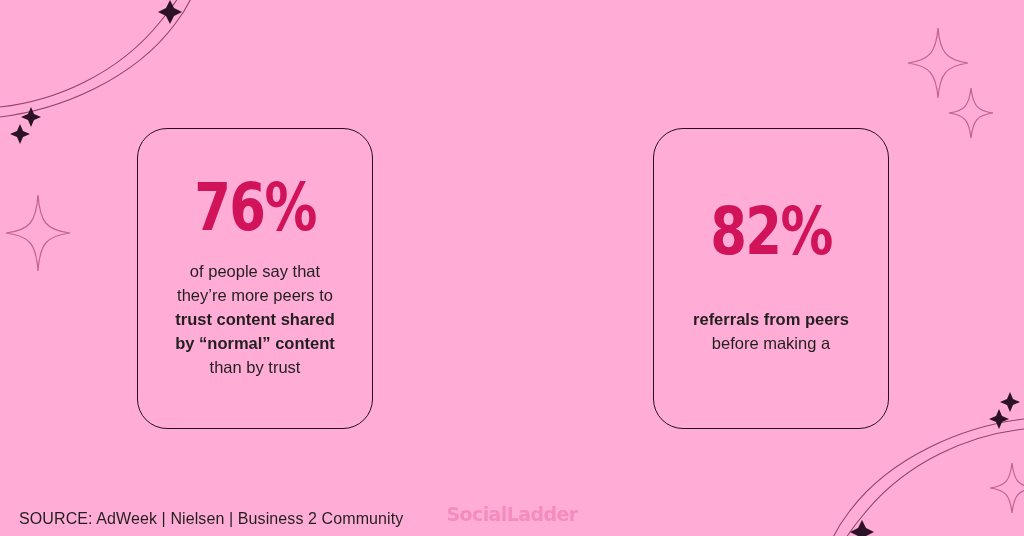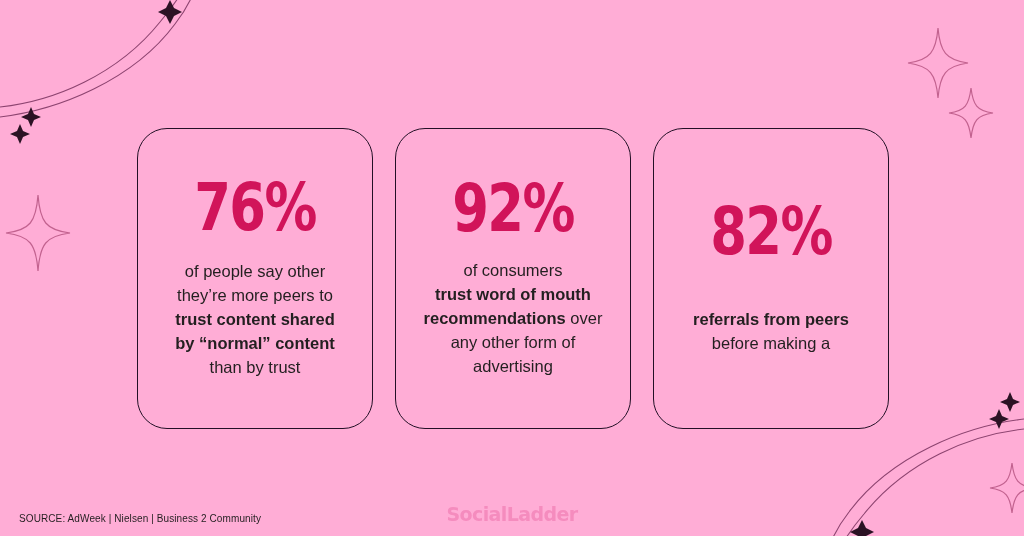--- a/index.html
+++ b/index.html
@@ -89,21 +89,21 @@
   .card-1 .stat-number { margin-bottom: 18px; }
   .card-2 .stat-number { margin-bottom: 16px; }
   .card-3 .stat-number { margin-bottom: 18px; }
 
   
   .source-note {
     position: absolute;
     left: 19px;
     top: 512px;
     font-family: "Liberation Sans", sans-serif;
-    font-size: 10px;
+    font-size: 16px;
     line-height: 14px;
     color: #231f20;
     letter-spacing: 0.1px;
     white-space: nowrap;
   }
 
   .brand-logo {
     position: absolute;
     left: 0;
     right: 0;
@@ -156,38 +156,28 @@
     <g stroke="#c2628f" fill="none" stroke-width="1.2">
       <path d="M1012 463 C1014 480 1018 486 1034 488 C1018 490 1014 496 1012 513 C1010 496 1006 490 990 488 C1006 486 1010 480 1012 463 Z"></path>
     </g>
   </svg>
 
   <div class="cards-row">
 
     <div class="stat-card card-1">
       <div class="stat-number">76%</div>
       <div class="stat-body">
-        <span>of people say other</span><br>
+        <span>of people say that</span><br>
         <span>they’re more peers to</span><br>
         <b>trust content shared</b><br>
         <b>by “normal” content</b><br>
         <span>than by trust</span>
       </div>
     </div>
 
-    <div class="stat-card card-2">
-      <div class="stat-number">92%</div>
-      <div class="stat-body">
-        <span>of consumers</span><br>
-        <b>trust word of mouth</b><br>
-        <b>recommendations</b><span> over</span><br>
-        <span>any other form of</span><br>
-        <span>advertising</span>
-      </div>
-    </div>
 
     <div class="stat-card card-3">
       <div class="stat-number">82%</div>
       <div class="stat-body">
         <br>
         <b>referrals from peers</b><br>
         <span>before making a</span><br>
       </div>
     </div>
 

